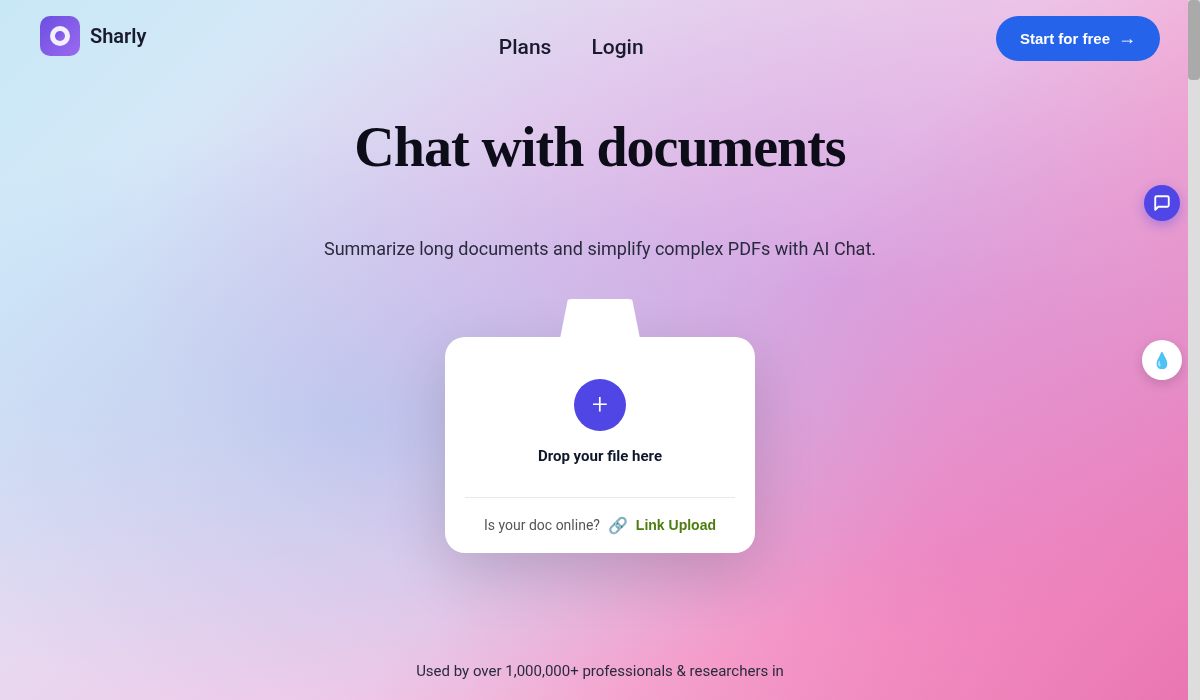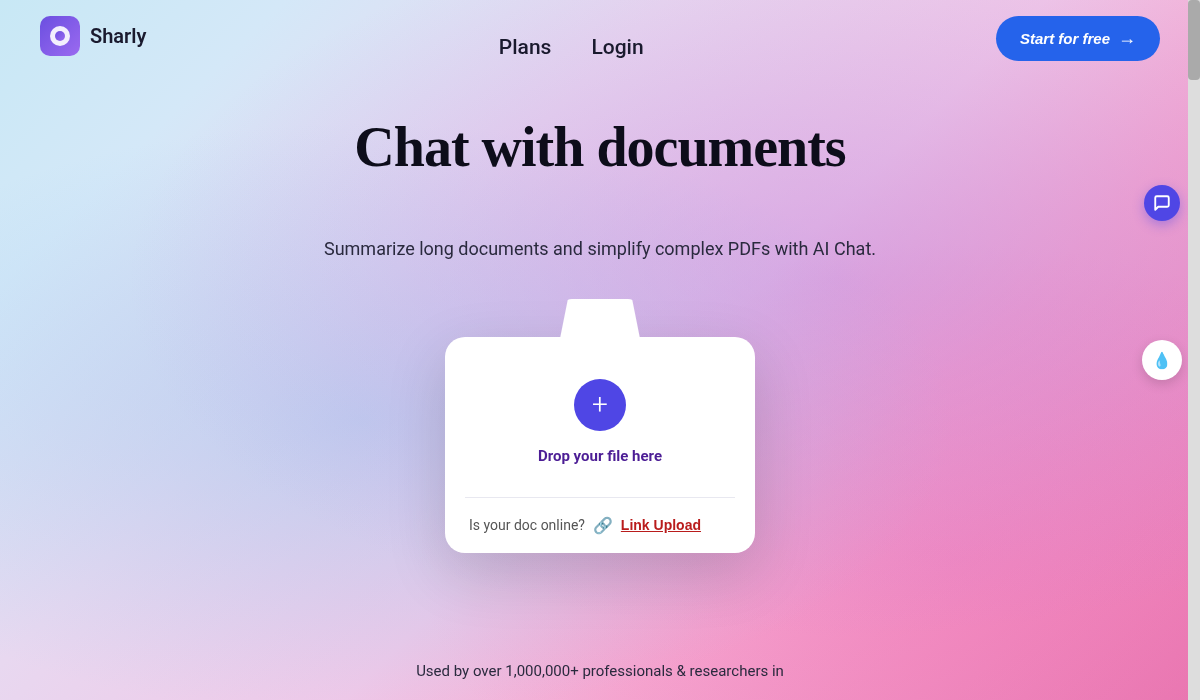--- a/index.html
+++ b/index.html
@@ -131,21 +131,20 @@
       color: white;
       border: none;
       border-radius: 50px;
       padding: 12px 24px;
       font-size: 15px;
       font-weight: 600;
       cursor: pointer;
       display: flex;
       align-items: center;
       gap: 8px;
-      font-style: italic;
     }
 
     .start-btn .arrow {
       font-size: 18px;
     }
 
     
     .hero {
       flex: 1;
       display: flex;
@@ -224,52 +223,52 @@
       justify-content: center;
       color: white;
       font-size: 28px;
       font-weight: 300;
       line-height: 1;
     }
 
     .drop-text {
       font-size: 15px;
       font-weight: 700;
-      color: #4c1d95;
+      color: #0f172a;
     }
 
     .divider-line {
       width: calc(100% - 40px);
       height: 1px;
       background: #e8e8f0;
       margin: 0 20px;
     }
 
     .upload-link-section {
       padding: 18px 24px;
       display: flex;
       align-items: center;
+      justify-content: center;
       gap: 8px;
     }
 
     .online-doc-text {
       font-size: 14px;
       color: #555;
     }
 
     .link-icon {
       font-size: 16px;
       color: #8b5cf6;
     }
 
     .link-upload-btn {
       font-size: 14px;
-      color: #b91c1c;
+      color: #4d7c0f;
       font-weight: 600;
-      text-decoration: underline;
       cursor: pointer;
       background: none;
       border: none;
     }
 
     
     .footer-text {
       position: absolute;
       bottom: 20px;
       left: 50%;

